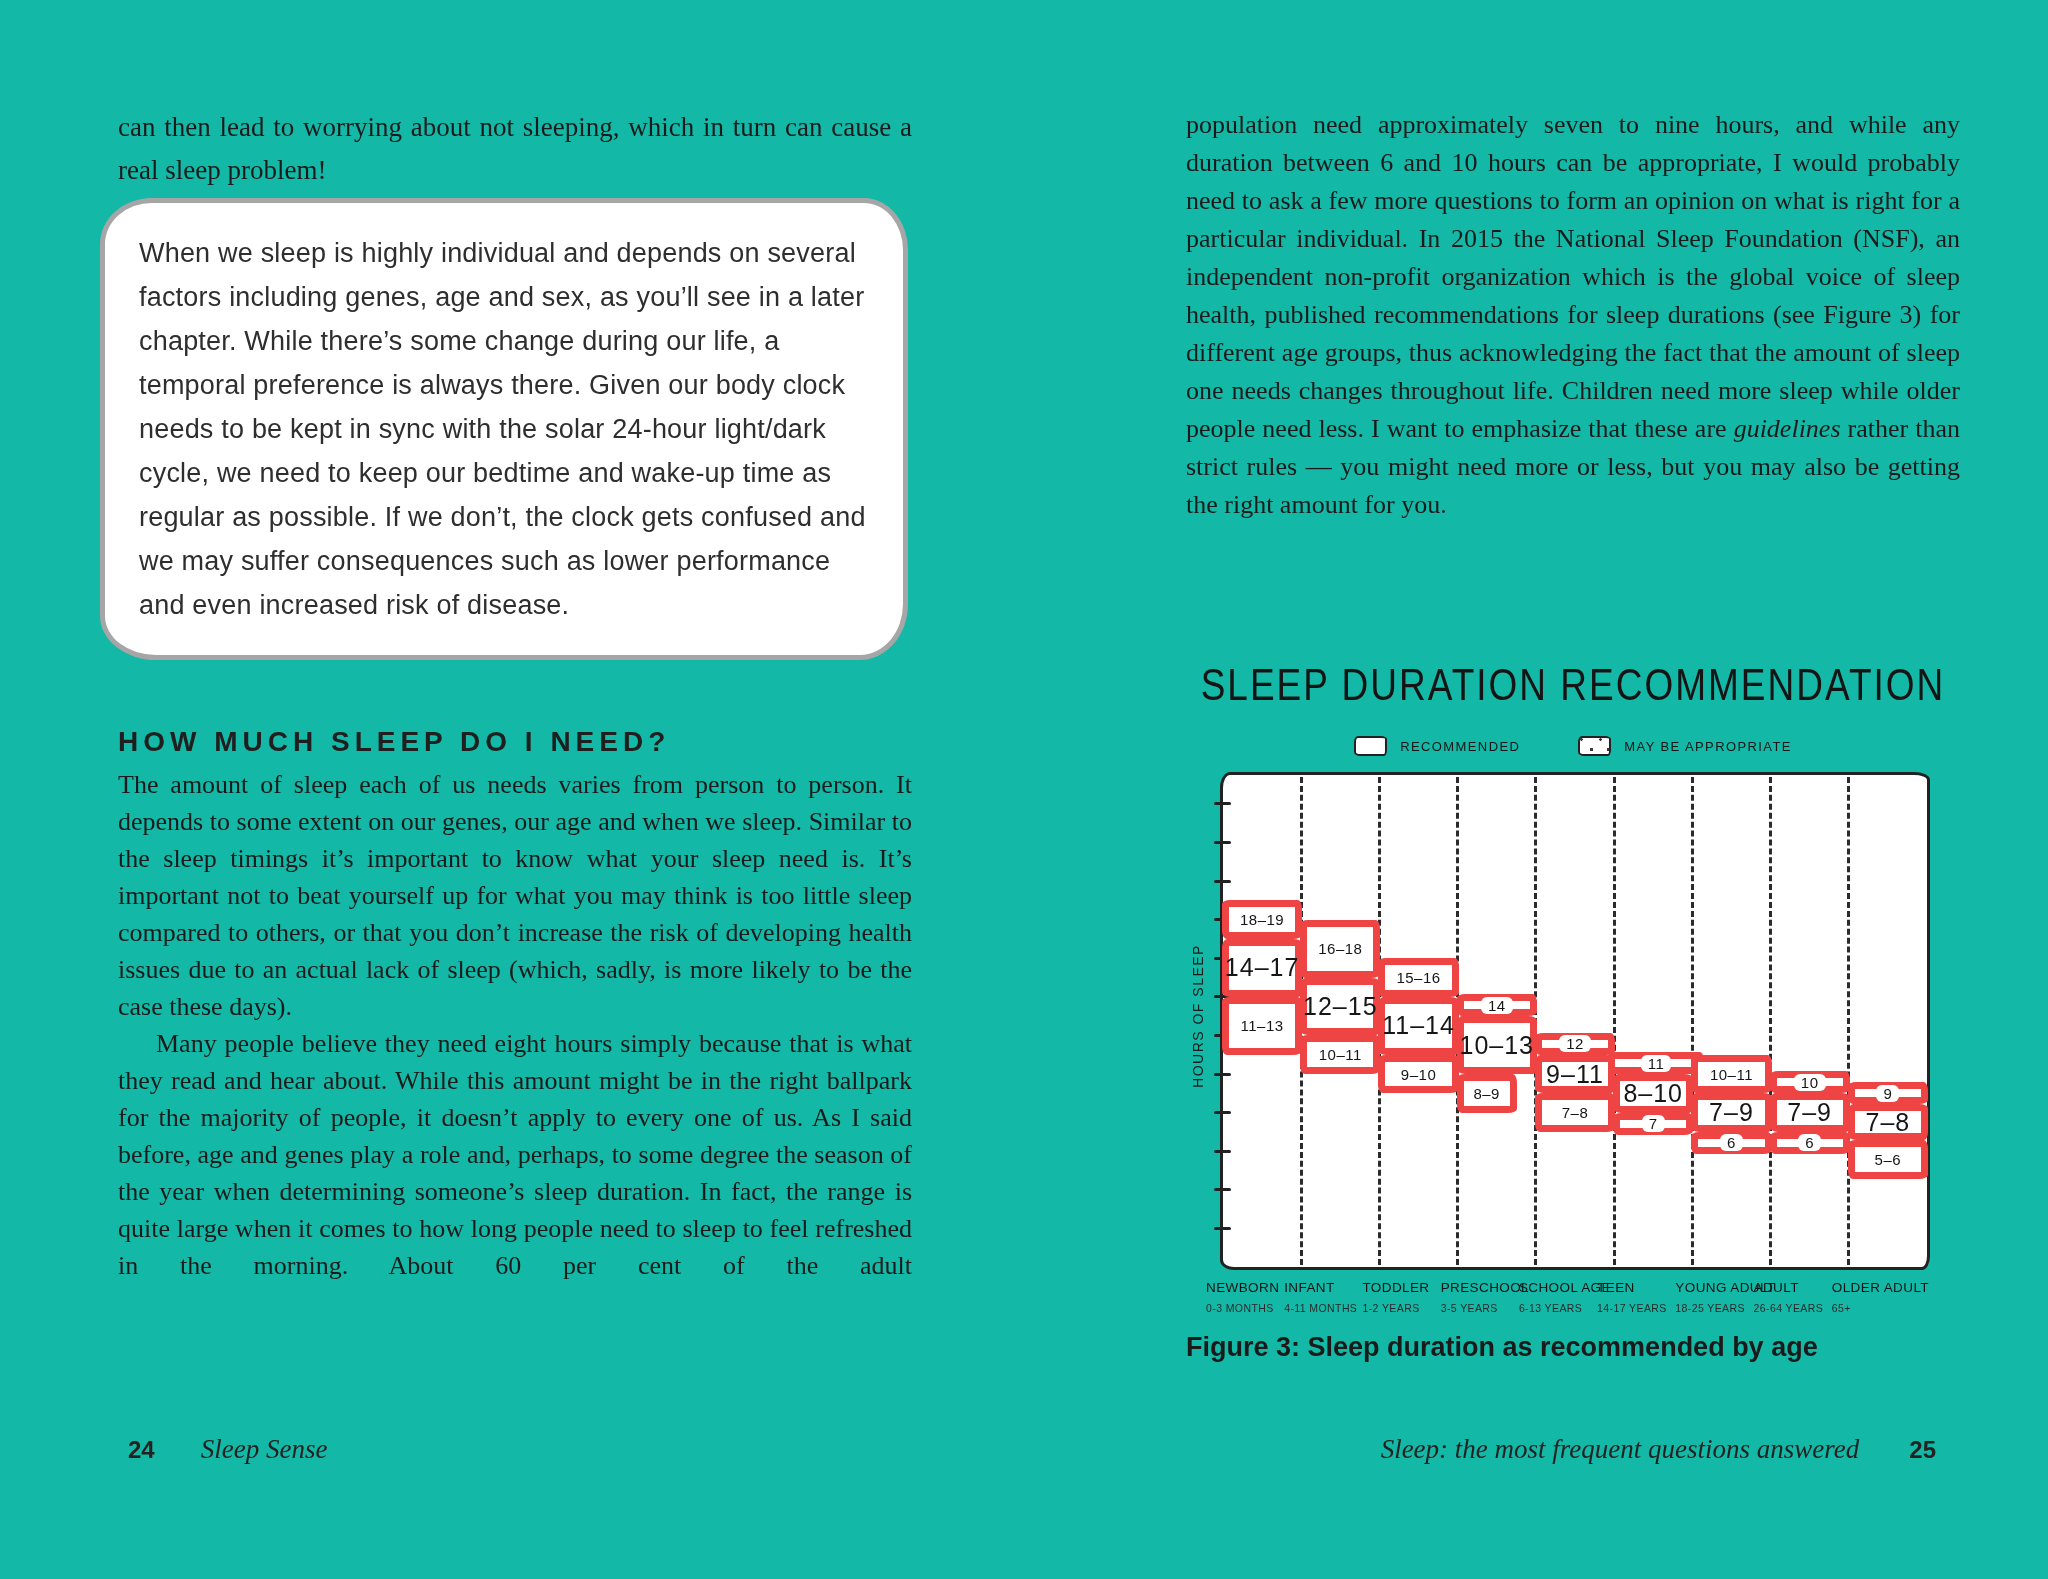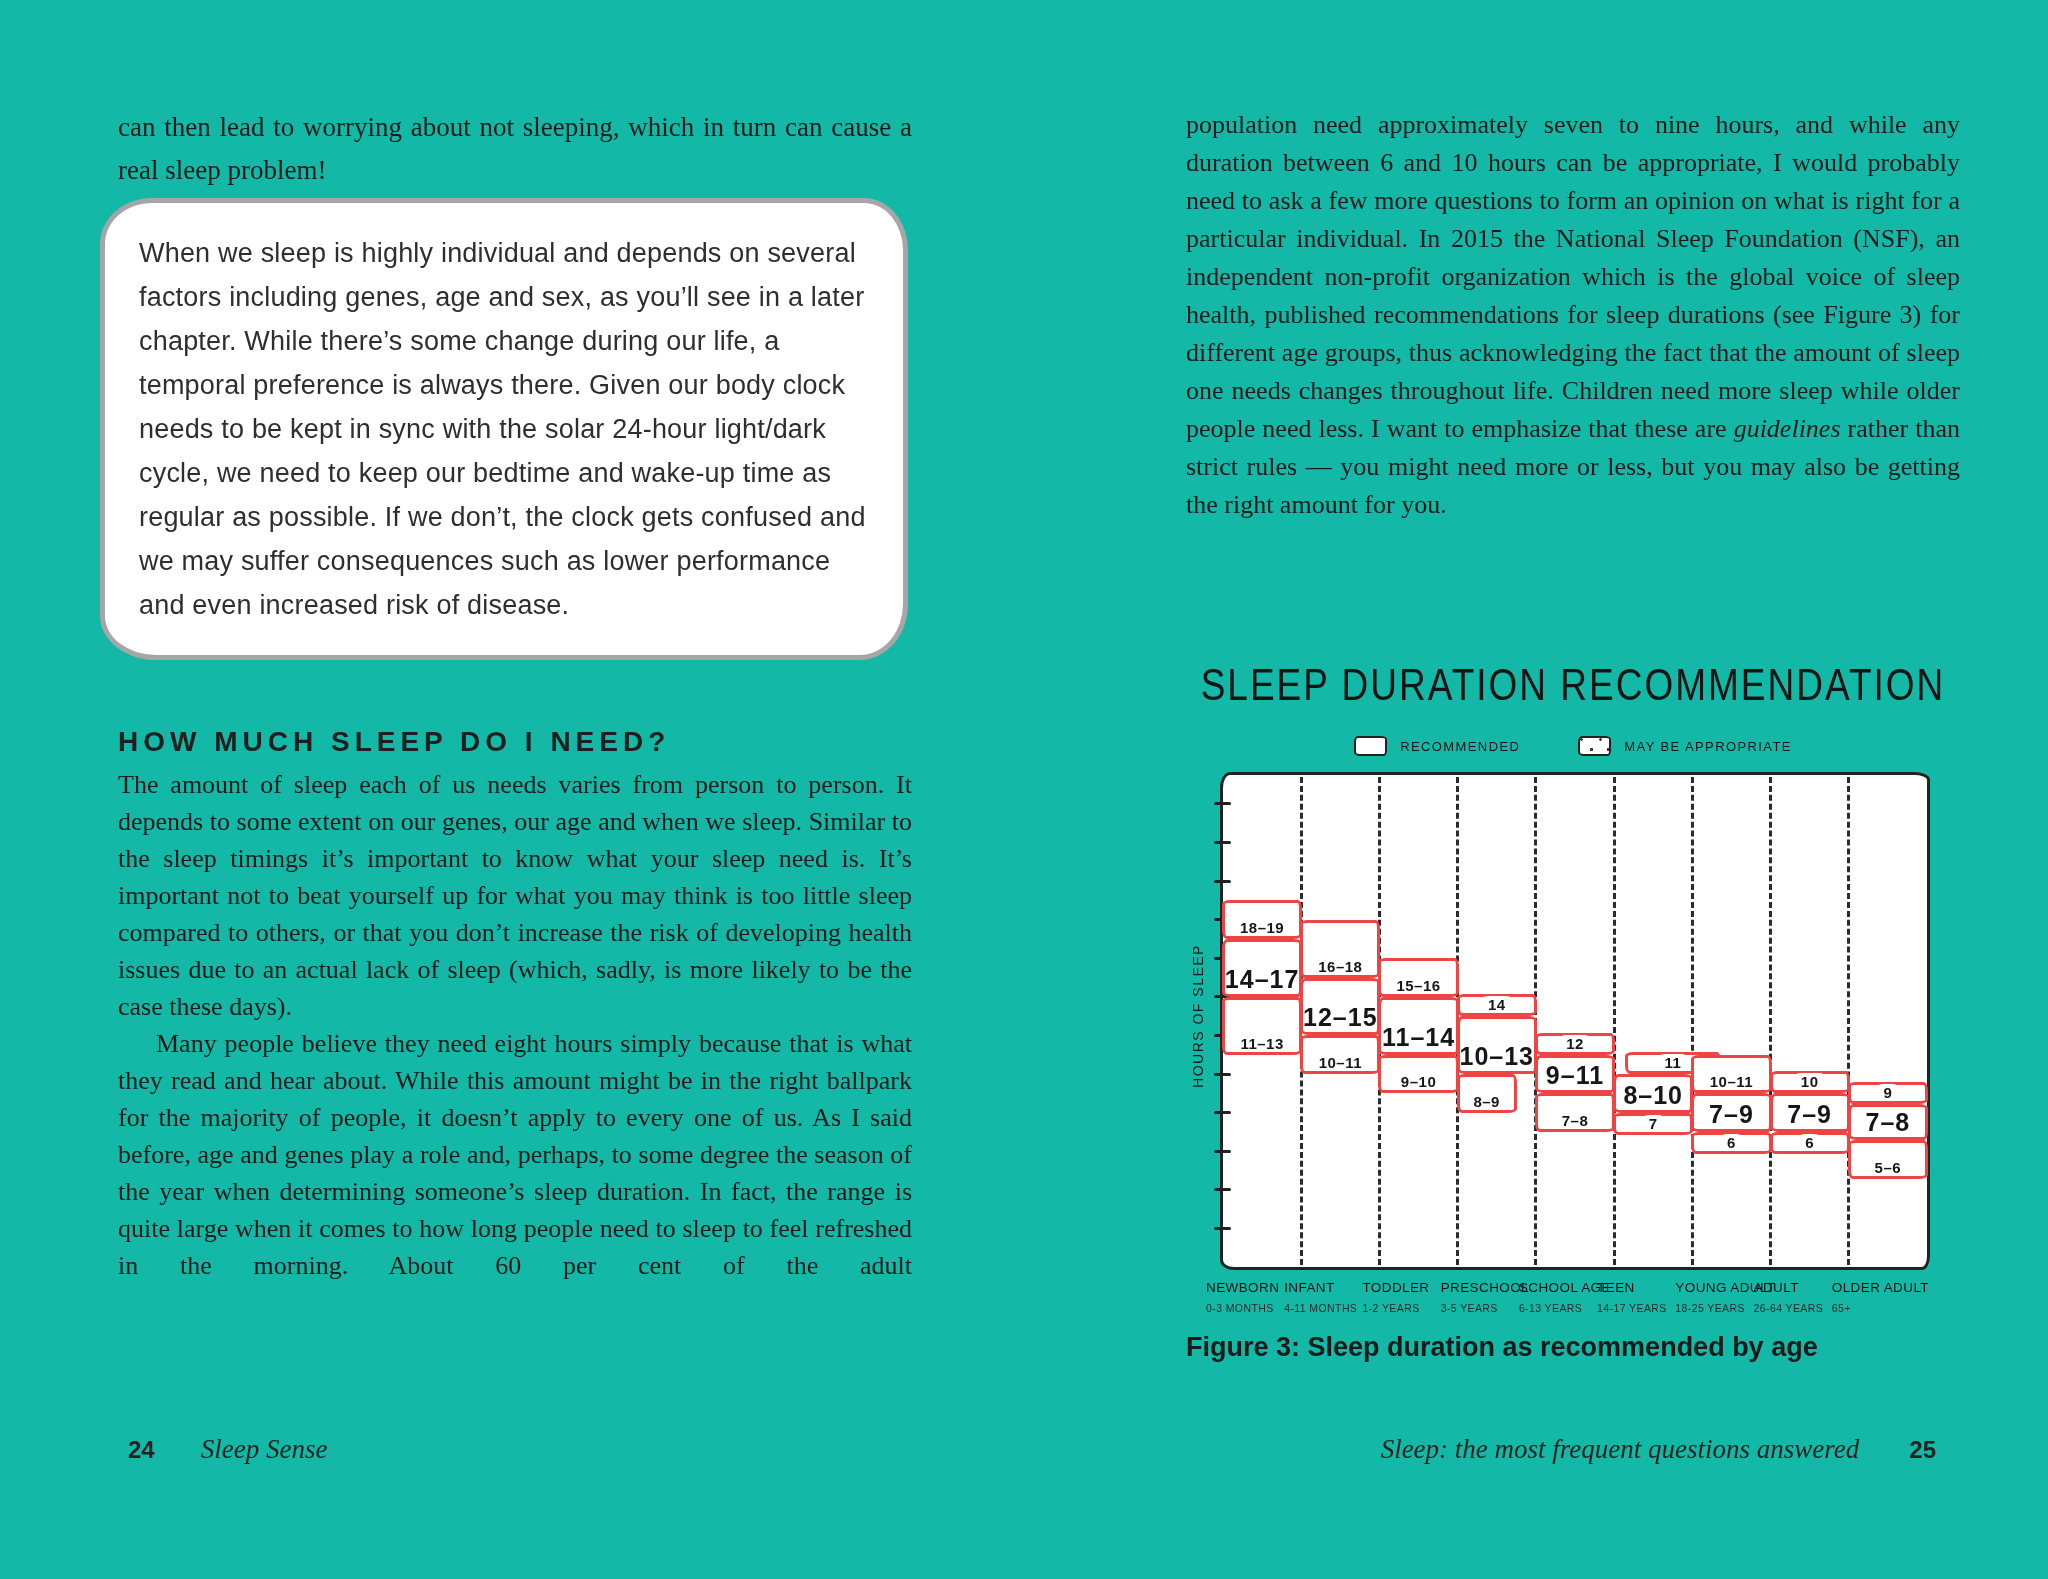--- a/index.html
+++ b/index.html
@@ -83,22 +83,22 @@
     transform:rotate(-90deg);
   }
   .plot {
     position:absolute; left:34px; top:122px; width:710px; height:498px;
     border:3px solid #222; background:#fff;
     border-radius:10px 16px 8px 14px / 16px 8px 14px 10px;
   }
   .tick { position:absolute; left:-9px; width:17px; height:3px; background:#222; border-radius:2px; }
   .col-sep { position:absolute; top:2px; bottom:2px; border-left:3px dashed #2b2b2b; }
   .range-box {
-    position:absolute; background:#fff; border:3px solid #ef4444;
-    display:flex; align-items:flex-end; justify-content:center;font-weight:bold;
+    position:absolute; background:#fff; border:7px solid #ef4444;
+    display:flex; align-items:center; justify-content:center;
   }
   .range-box.solid  { z-index:3; border-radius:5px 9px 4px 8px / 9px 4px 8px 5px; }
   .range-box.dotted { z-index:2; border-radius:8px 4px 9px 5px / 4px 9px 4px 8px; }
   .range-label { font-family:"Liberation Sans", sans-serif; color:#161616; white-space:nowrap; }
   .range-box.solid  .range-label { font-size:25px; letter-spacing:1px; }
   .range-box.dotted .range-label { font-size:15px; letter-spacing:0.5px; background:#fff; padding:0 7px; border-radius:6px; }
   .xaxis { position:absolute; left:34px; top:630px; width:710px; height:52px; }
   .x-label { position:absolute; top:0; text-align:left; }
   .x-name { font-family:"Liberation Sans", sans-serif; font-size:13.5px; letter-spacing:0.4px; color:#141414; white-space:nowrap; }
   .x-age  { font-family:"Liberation Sans", sans-serif; font-size:10.5px; letter-spacing:0.4px; color:#2a2a2a; margin-top:7px; white-space:nowrap; }
@@ -209,21 +209,21 @@
         <div class="range-box dotted dots-bg" style="left: 311.889px; width: 80.2222px; top: 257.765px; height: 22px;">
           <span class="range-label">12</span>
         </div>
         <div class="range-box solid" style="left: 311.889px; width: 80.2222px; top: 279.765px; height: 38.5882px;">
           <span class="range-label">9–11</span>
         </div>
         <div class="range-box dotted dots-bg" style="left: 311.889px; width: 80.2222px; top: 318.353px; height: 38.5882px;">
           <span class="range-label">7–8</span>
         </div>
         <div class="col-sep" style="left: 389.611px;"></div>
-        <div class="range-box dotted dots-bg" style="left: 402px; width: 96px; top: 277.059px; height: 22px;">
+        <div class="range-box dotted dots-bg" style="left: 385px; width: 96px; top: 277.059px; height: 22px;">
           <span class="range-label">11</span>
         </div>
         <div class="range-box solid" style="left: 390.111px; width: 80.2222px; top: 299.059px; height: 38.5882px;">
           <span class="range-label">8–10</span>
         </div>
         <div class="range-box dotted dots-bg" style="left: 390.111px; width: 80.2222px; top: 337.647px; height: 22px;">
           <span class="range-label">7</span>
         </div>
         <div class="col-sep" style="left: 467.833px;"></div>
         <div class="range-box dotted dots-bg" style="left: 468.333px; width: 80.2222px; top: 279.765px; height: 38.5882px;">

